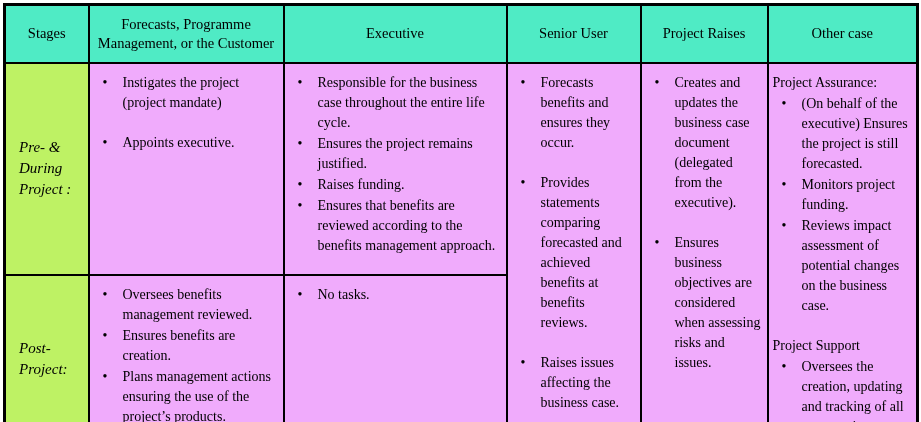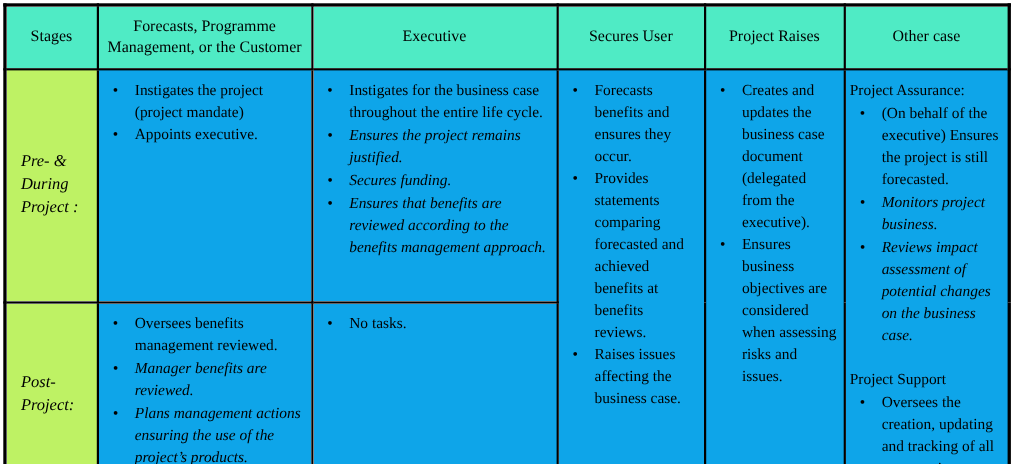--- a/index.html
+++ b/index.html
@@ -45,39 +45,39 @@
     font-size: 15px;
     line-height: 21px;
     vertical-align: middle;
     padding: 2px 6px 2px 13px;
   }
   td.body-cell {
     vertical-align: top;
     font-size: 14px;
     line-height: 20px;
     padding: 9px 6px 6px 4px;
-    background: #0ea5e9;
+    background: #f0abfc;
   }
   ul.bullets {
     list-style: none;
     margin: 0;
     padding: 0;
   }
   ul.bullets li {
     position: relative;
     padding-left: 29px;
   }
   ul.bullets li::before {
     content: "\2022";
     position: absolute;
     left: 9px;
     top: 0;
   }
-  ul.bullets.spaced li + li { }
-  ul.bullets.tight  li + li { margin-top: 1px; font-style: italic; }
+  ul.bullets.spaced li + li { margin-top: 20px; }
+  ul.bullets.tight  li + li { margin-top: 1px; }
   .role-heading {
     margin: 0 0 1px 0;
   }
   .support-block { margin-top: 20px; }
 </style>
 </head>
 <body>
 
 <div class="page">
   <table class="resp-table">
@@ -87,40 +87,40 @@
       <col style="width:223px">
       <col style="width:134px">
       <col style="width:127px">
       <col style="width:150px">
     </colgroup>
     <tbody>
       <tr style="height:58px">
         <th>Stages</th>
         <th>Forecasts, Programme Management, or the Customer</th>
         <th>Executive</th>
-        <th>Secures User</th>
+        <th>Senior User</th>
         <th>Project Raises</th>
         <th>Other case</th>
       </tr>
 
       <tr style="height:200px">
         <td class="stage-cell">Pre- &amp; During Project :</td>
 
         <td class="body-cell">
           <ul class="bullets spaced">
             <li>Instigates the project (project mandate)</li>
             <li>Appoints executive.</li>
           </ul>
         </td>
 
         <td class="body-cell">
           <ul class="bullets tight">
-            <li>Instigates for the business case throughout the entire life cycle.</li>
+            <li>Responsible for the business case throughout the entire life cycle.</li>
             <li>Ensures the project remains justified.</li>
-            <li>Secures funding.</li>
+            <li>Raises funding.</li>
             <li>Ensures that benefits are reviewed according to the benefits management approach.</li>
           </ul>
         </td>
 
         <td class="body-cell" rowspan="2">
           <ul class="bullets spaced">
             <li>Forecasts benefits and ensures they occur.</li>
             <li>Provides statements comparing forecasted and achieved benefits at benefits reviews.</li>
             <li>Raises issues affecting the business case.</li>
           </ul>
@@ -130,39 +130,39 @@
           <ul class="bullets spaced">
             <li>Creates and updates the business case document (delegated from the executive).</li>
             <li>Ensures business objectives are considered when assessing risks and issues.</li>
           </ul>
         </td>
 
         <td class="body-cell" rowspan="2">
           <div class="role-heading">Project Assurance:</div>
           <ul class="bullets tight">
             <li>(On behalf of the executive) Ensures the project is still forecasted.</li>
-            <li>Monitors project business.</li>
+            <li>Monitors project funding.</li>
             <li>Reviews impact assessment of potential changes on the business case.</li>
           </ul>
           <div class="support-block">
             <div class="role-heading">Project Support</div>
             <ul class="bullets tight">
               <li>Oversees the creation, updating and tracking of all case versions.</li>
             </ul>
           </div>
         </td>
       </tr>
 
       <tr style="height:156px">
         <td class="stage-cell">Post-Project:</td>
 
         <td class="body-cell">
           <ul class="bullets tight">
             <li>Oversees benefits management reviewed.</li>
-            <li>Manager benefits are reviewed.</li>
+            <li>Ensures benefits are creation.</li>
             <li>Plans management actions ensuring the use of the project’s products.</li>
           </ul>
         </td>
 
         <td class="body-cell">
           <ul class="bullets tight">
             <li>No tasks.</li>
           </ul>
         </td>
       </tr>

